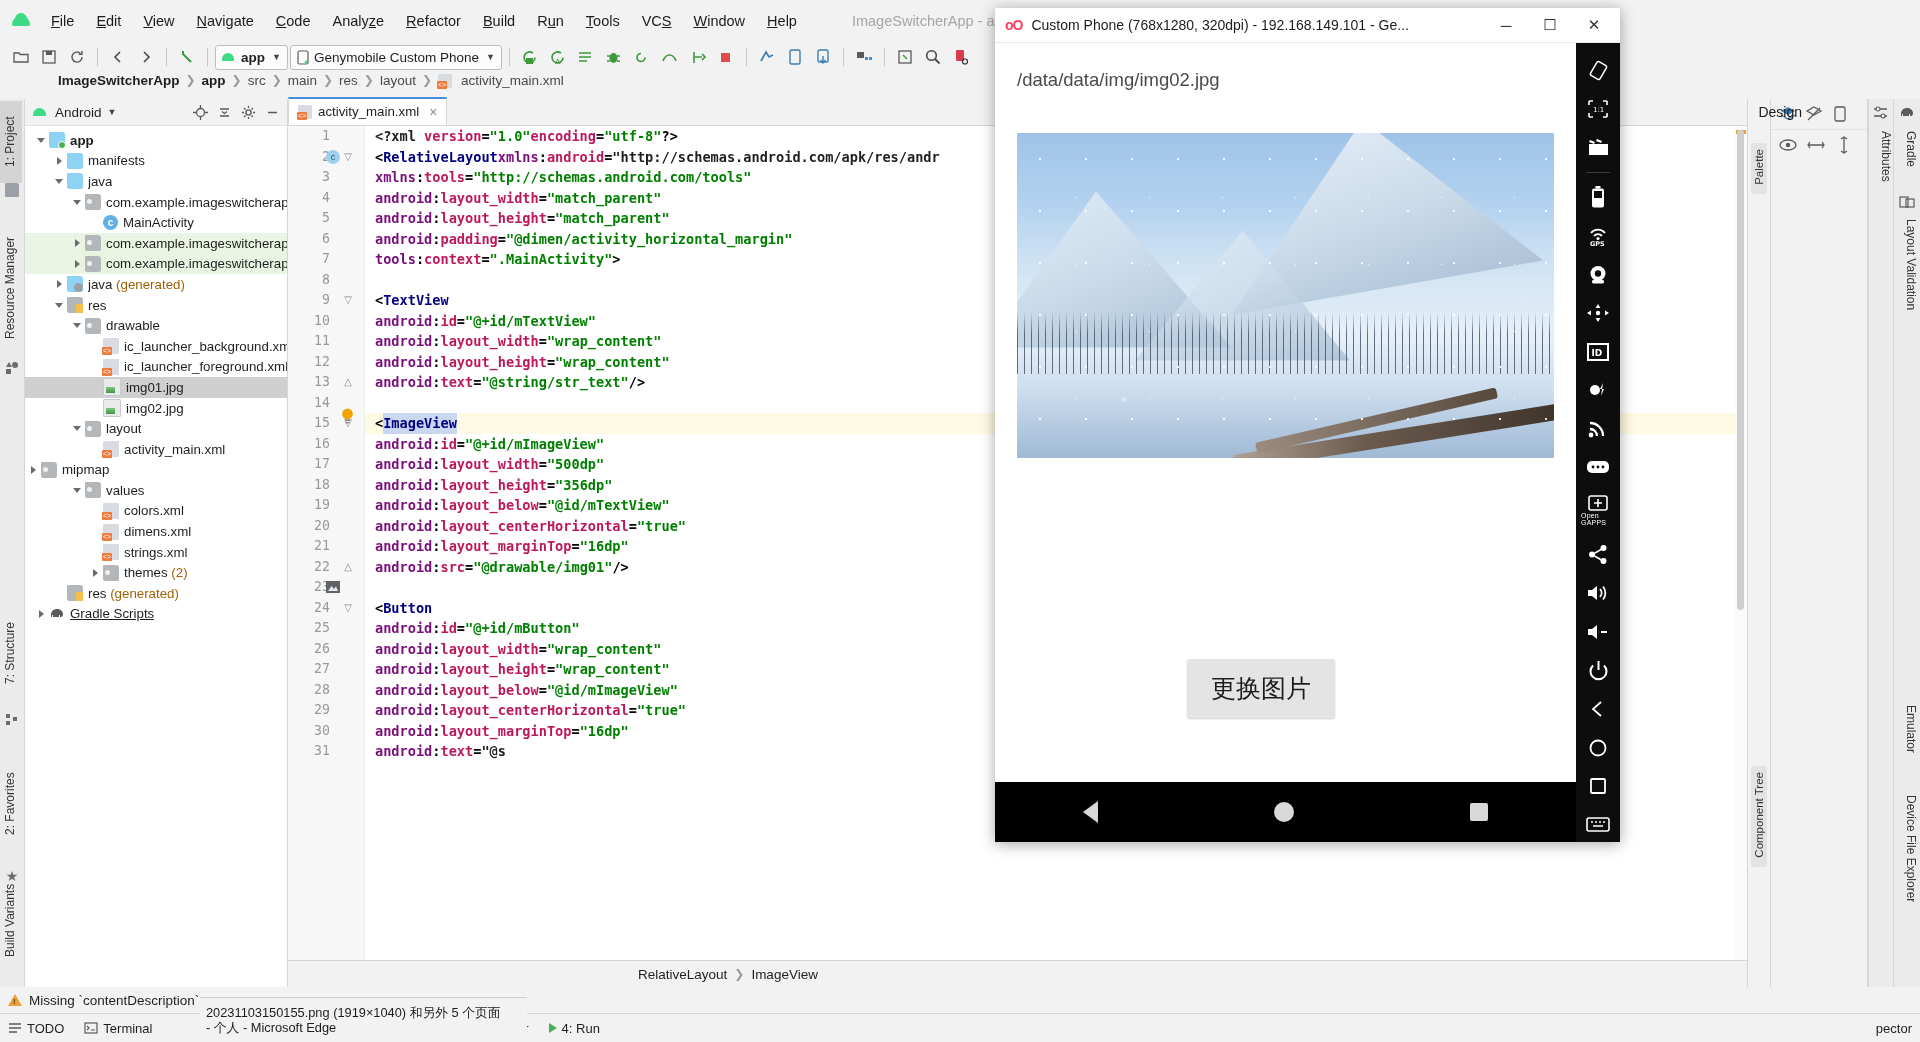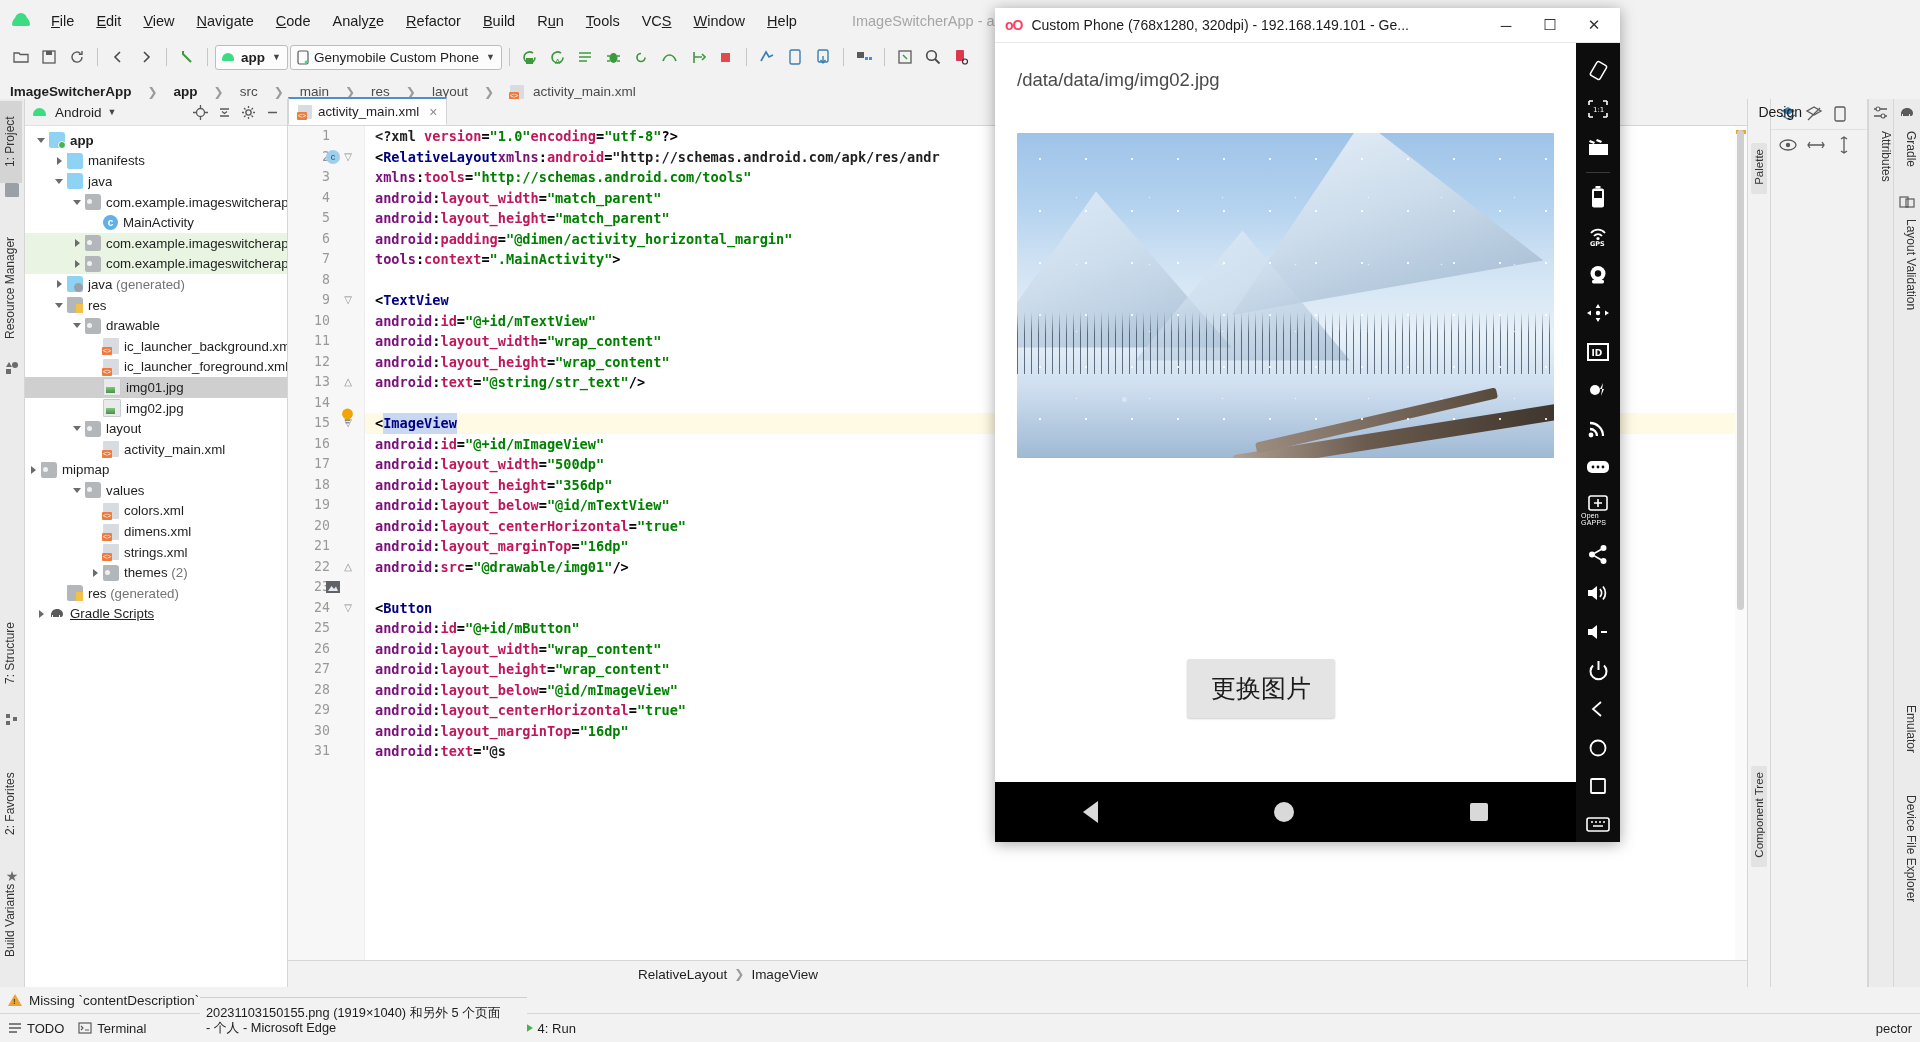--- a/index.html
+++ b/index.html
@@ -25,21 +25,21 @@
 
   
   .toolbar{height:32px;display:flex;align-items:center;padding:0 8px;background:#f2f2f2;flex:0 0 auto;gap:2px;}
   .tb-ico{width:26px;height:24px;display:flex;align-items:center;justify-content:center;border-radius:3px;cursor:default;}
   .tb-sep{width:1px;height:18px;background:#c6c6c6;margin:0 5px;}
   .combo{height:23px;border:1px solid #bdbdbd;background:#fcfcfc;border-radius:3px;display:flex;align-items:center;padding:0 6px;gap:5px;font-size:13.5px;cursor:default;}
   .combo .caret{font-size:9px;color:#444;margin-left:2px;}
   .combo-app{font-weight:bold;}
 
   
-  .breadcrumb{height:26px;display:flex;align-items:flex-end;padding:0 10px;gap:13px;font-size:13.5px;background:#f2f2f2;flex:0 0 auto;}
+  .breadcrumb{height:26px;display:flex;align-items:flex-start;padding:0 10px;gap:3px;font-size:13.5px;background:#f2f2f2;flex:0 0 auto;margin-left:48px;}
   .bc-sep{color:#9b9b9b;margin:0 3px;font-size:12px;}
   .bc-b{font-weight:bold;}
   .bc-dim{color:#4a4a4a;}
 
   
   .ide-body{flex:1 1 auto;display:flex;min-height:0;position:relative;}
 
   
   .rail{width:24px;background:#ebebeb;border-right:1px solid #d6d6d6;position:relative;flex:0 0 auto;}
   .rail-lbl{position:absolute;left:-2px;writing-mode:vertical-rl;transform:rotate(180deg);font-size:12px;color:#333;white-space:nowrap;padding:4px 0;width:24px;text-align:center;display:flex;align-items:center;justify-content:center;}
@@ -67,21 +67,21 @@
   .ficon.res:after{content:"";position:absolute;right:0px;bottom:0px;width:7px;height:9px;background:#f3c04a;}
   .ficon.gen{background:#8fd3f4;border-radius:1px 3px 2px 2px;}
   .ficon.gen:after{content:"";position:absolute;right:0;bottom:0;width:9px;height:9px;background:#9aa0a6;border-radius:50%;}
   .ficon.xml{background:#d8dce0;border-radius:1px;}
   .ficon.xml:after{content:"<>";position:absolute;left:-1px;bottom:-1px;font-size:7px;line-height:8px;background:#f07b3f;color:#fff;padding:0 1px;border-radius:1px;font-family:"Liberation Sans",sans-serif;}
   .ficon.img{background:#e8eaec;border:1px solid #c8ccd0;border-radius:1px;}
   .ficon.img:after{content:"";position:absolute;left:2px;bottom:2px;width:9px;height:6px;background:linear-gradient(#7fc97f,#4a8f4a);}
   .ficon.cls{width:15px;height:15px;border-radius:50%;background:#61b0e8;color:#fff;font-size:10px;display:flex;align-items:center;justify-content:center;font-weight:bold;}
   .ficon.elephant{background:none;}
   .tlabel{overflow:hidden;text-overflow:clip;}
-  .tdim{color:#737373;}
+  .tdim{color:#a16207;}
   .tbold{font-weight:bold;}
   .dot-green{position:absolute;right:-1px;bottom:-1px;width:6px;height:6px;border-radius:50%;background:#4caf50;border:1px solid #fff;}
 
   
   .editor-col{flex:1 1 auto;min-width:0;display:flex;flex-direction:column;background:#fff;}
   .tabrow{height:26px;background:#f2f2f2;display:flex;align-items:flex-end;border-bottom:1px solid #d6d6d6;}
   .tab{height:25px;display:flex;align-items:center;gap:6px;padding:0 9px;background:#fff;border:1px solid #d6d6d6;border-bottom:1px solid #fff;font-size:13.3px;cursor:default;border-top:2px solid #4a90d9;}
   .tab .x{color:#8a8a8a;font-size:14px;margin-left:4px;}
 
   .edit-area{flex:1 1 auto;display:flex;min-height:0;position:relative;overflow:hidden;}
@@ -119,21 +119,21 @@
   .designcol{width:96px;background:#f2f2f2;border-right:1px solid #d6d6d6;flex:0 0 auto;}
   .dtools{height:30px;display:flex;align-items:center;gap:8px;padding:0 8px;border-bottom:1px solid #e2e2e2;}
   .dtools2{height:30px;display:flex;align-items:center;gap:10px;padding:0 8px;}
   .dico{width:18px;height:18px;display:flex;align-items:center;justify-content:center;}
 
   
   .rrail{width:24px;background:#ebebeb;border-left:1px solid #d6d6d6;position:relative;flex:0 0 auto;}
   .rrail-lbl{writing-mode:vertical-rl;font-size:12px;color:#333;white-space:nowrap;padding:6px 0;display:block;text-align:center;width:24px;}
 
   
-  .statusbar{height:28px;background:#f2f2f2;border-top:1px solid #d6d6d6;display:flex;align-items:center;padding:0 8px;gap:14px;font-size:13px;flex:0 0 auto;}
+  .statusbar{height:28px;background:#f2f2f2;border-top:1px solid #d6d6d6;display:flex;align-items:center;padding:0 8px;gap:20px;font-size:13px;flex:0 0 auto;}
   .sb-item{display:flex;align-items:center;gap:5px;cursor:default;color:#1f1f1f;}
   .run-dot{width:0;height:0;border-left:8px solid #4caf50;border-top:5px solid transparent;border-bottom:5px solid transparent;}
 
   .warnbar{height:26px;background:#f2f2f2;display:flex;align-items:center;padding:0 8px;gap:7px;font-size:13.5px;flex:0 0 auto;}
   .warn-tri{width:0;height:0;border-left:7px solid transparent;border-right:7px solid transparent;border-bottom:12px solid #e8a33d;position:relative;}
   .warn-tri:after{content:"!";position:absolute;left:-2px;top:3px;font-size:8px;color:#5a3d00;font-weight:bold;}
 
   
   .balloon{position:absolute;left:517px;top:760px;width:160px;background:#dff0c8;border:1px solid #b8d293;border-radius:2px;padding:6px 9px;font-size:13.5px;color:#1c1c1c;box-shadow:0 1px 4px rgba(0,0,0,.22);z-index:40;}
   .balloon .b-title{font-weight:normal;margin-bottom:2px;}

